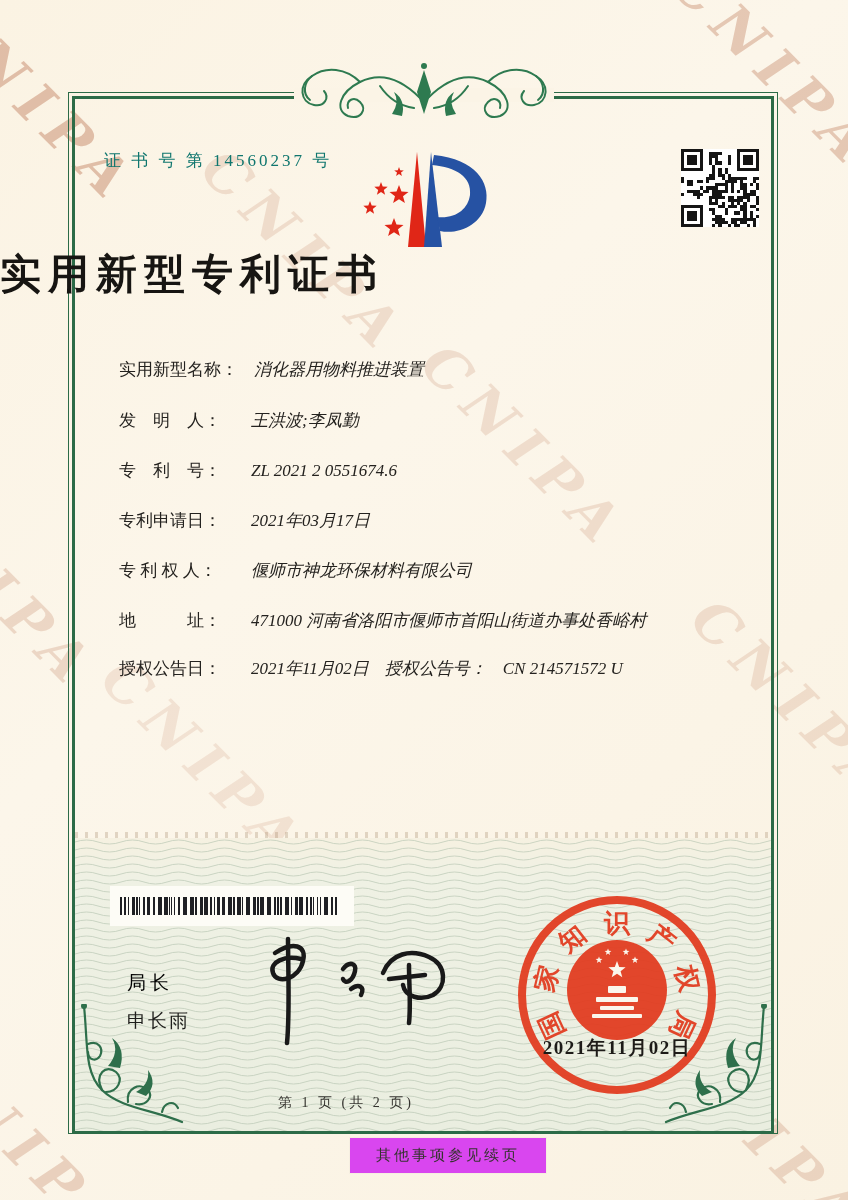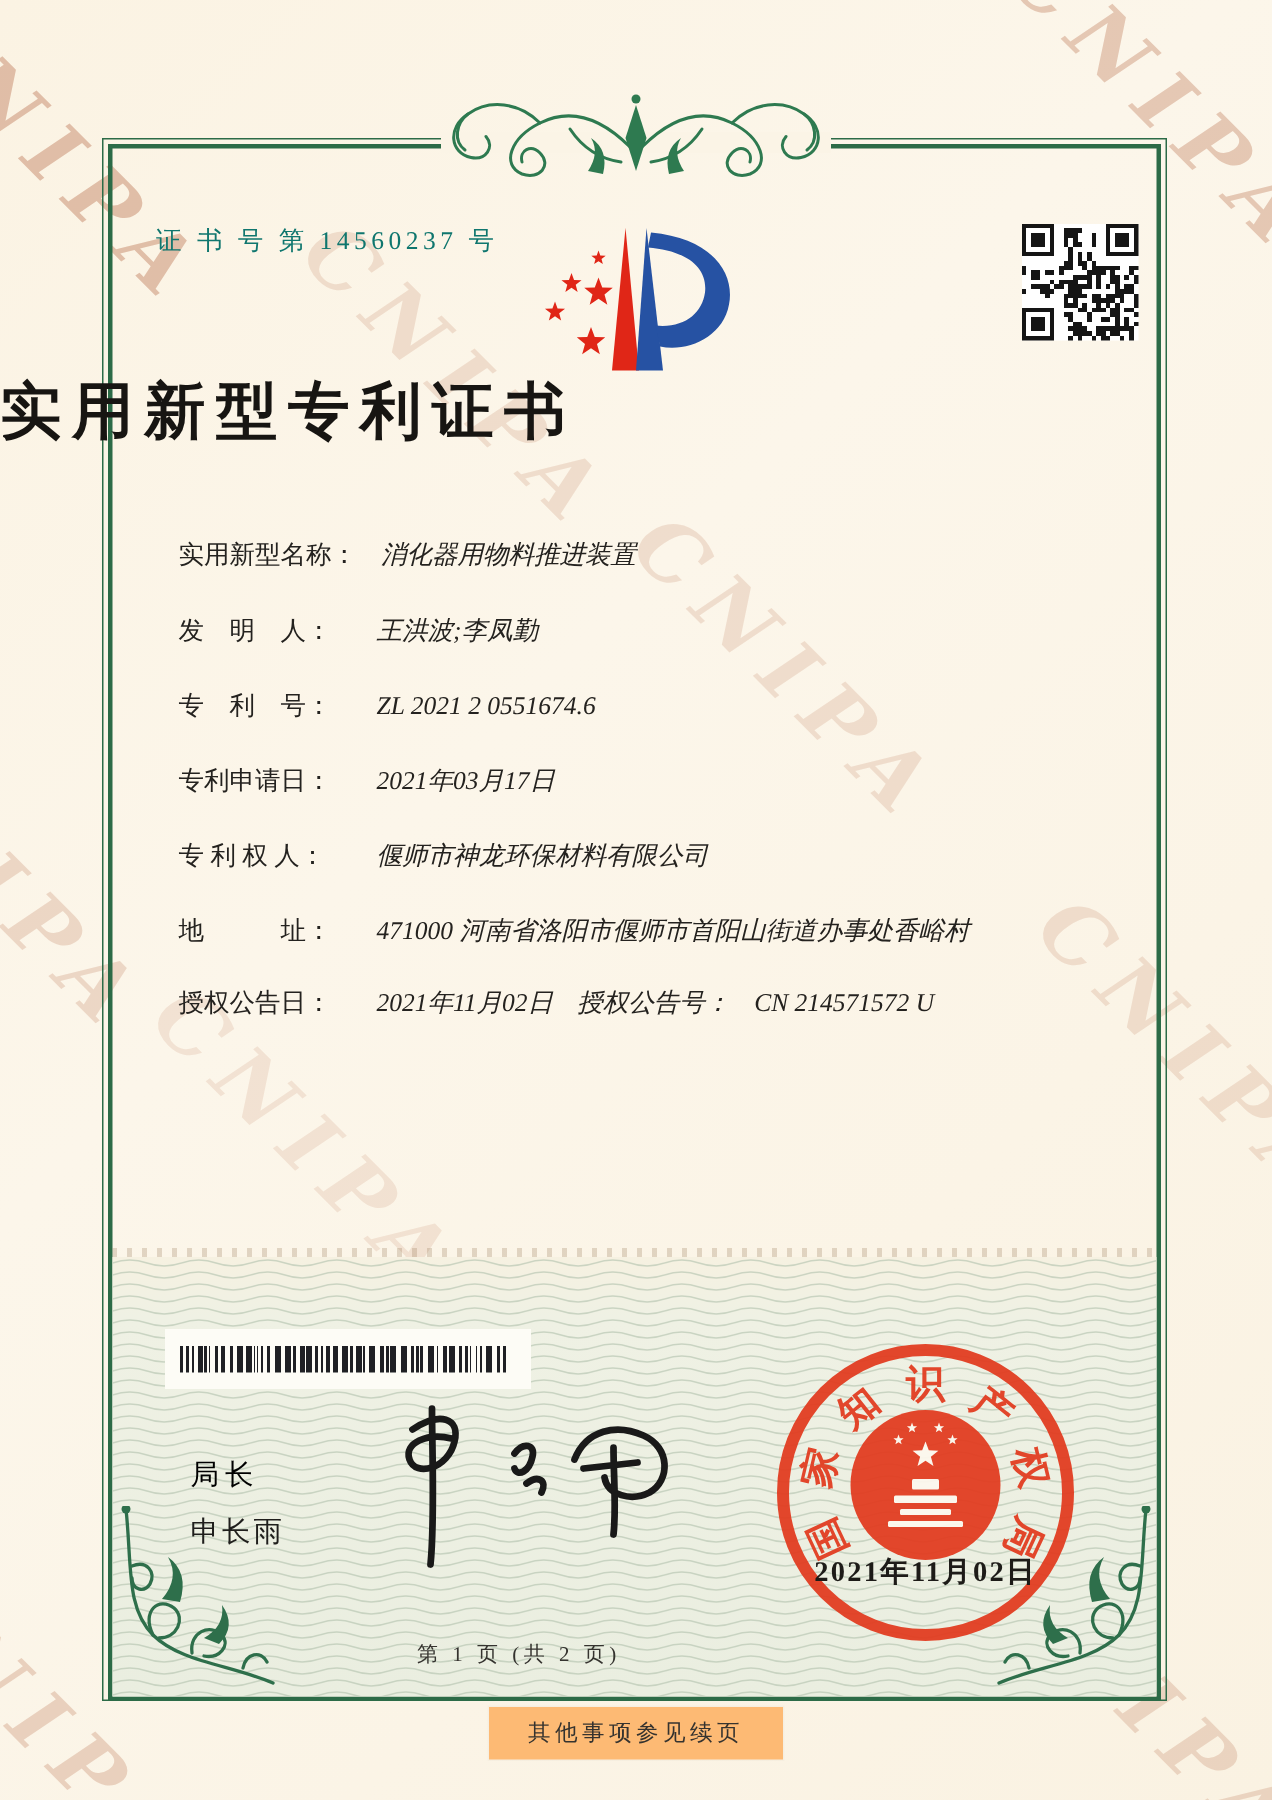--- a/index.html
+++ b/index.html
@@ -41,21 +41,21 @@
 
   .barcode-pad{left:110px;top:886px;width:244px;height:40px;background:#fdfcf6;}
   .issuer-title{left:127px;top:970px;font-size:19px;color:#000000;
         font-family:"Liberation Sans","DejaVu Sans",sans-serif;letter-spacing:4px;}
   .issuer-name{left:127px;top:1008px;font-size:19px;color:#1f1e1c;
         font-family:Liberation Sans, sans-serif;letter-spacing:2px;}
 
   .page-info{left:0;top:1094px;width:692px;text-align:center;font-size:14px;
         letter-spacing:3px;color:#35332f;}
 
-  .cont-box{left:424px;top:1138px;transform:translateX(-50%);background:#fdba74;
+  .cont-box{left:448px;top:1138px;transform:translateX(-50%);background:#d946ef;
         padding:8px 26px;font-size:15px;letter-spacing:3px;color:#35332f;
         box-shadow:0 0 0 1px rgba(0,0,0,0.02);}
   svg{display:block;}
 </style>
 </head>
 <body>
 
 <div class="wm" style="left:-35px;top:-15px;opacity:.45">CNIPA</div>
 <div class="wm" style="left:705px;top:-50px;opacity:.38">CNIPA</div>
 <div class="wm" style="left:235px;top:135px;opacity:.20">CNIPA</div>

